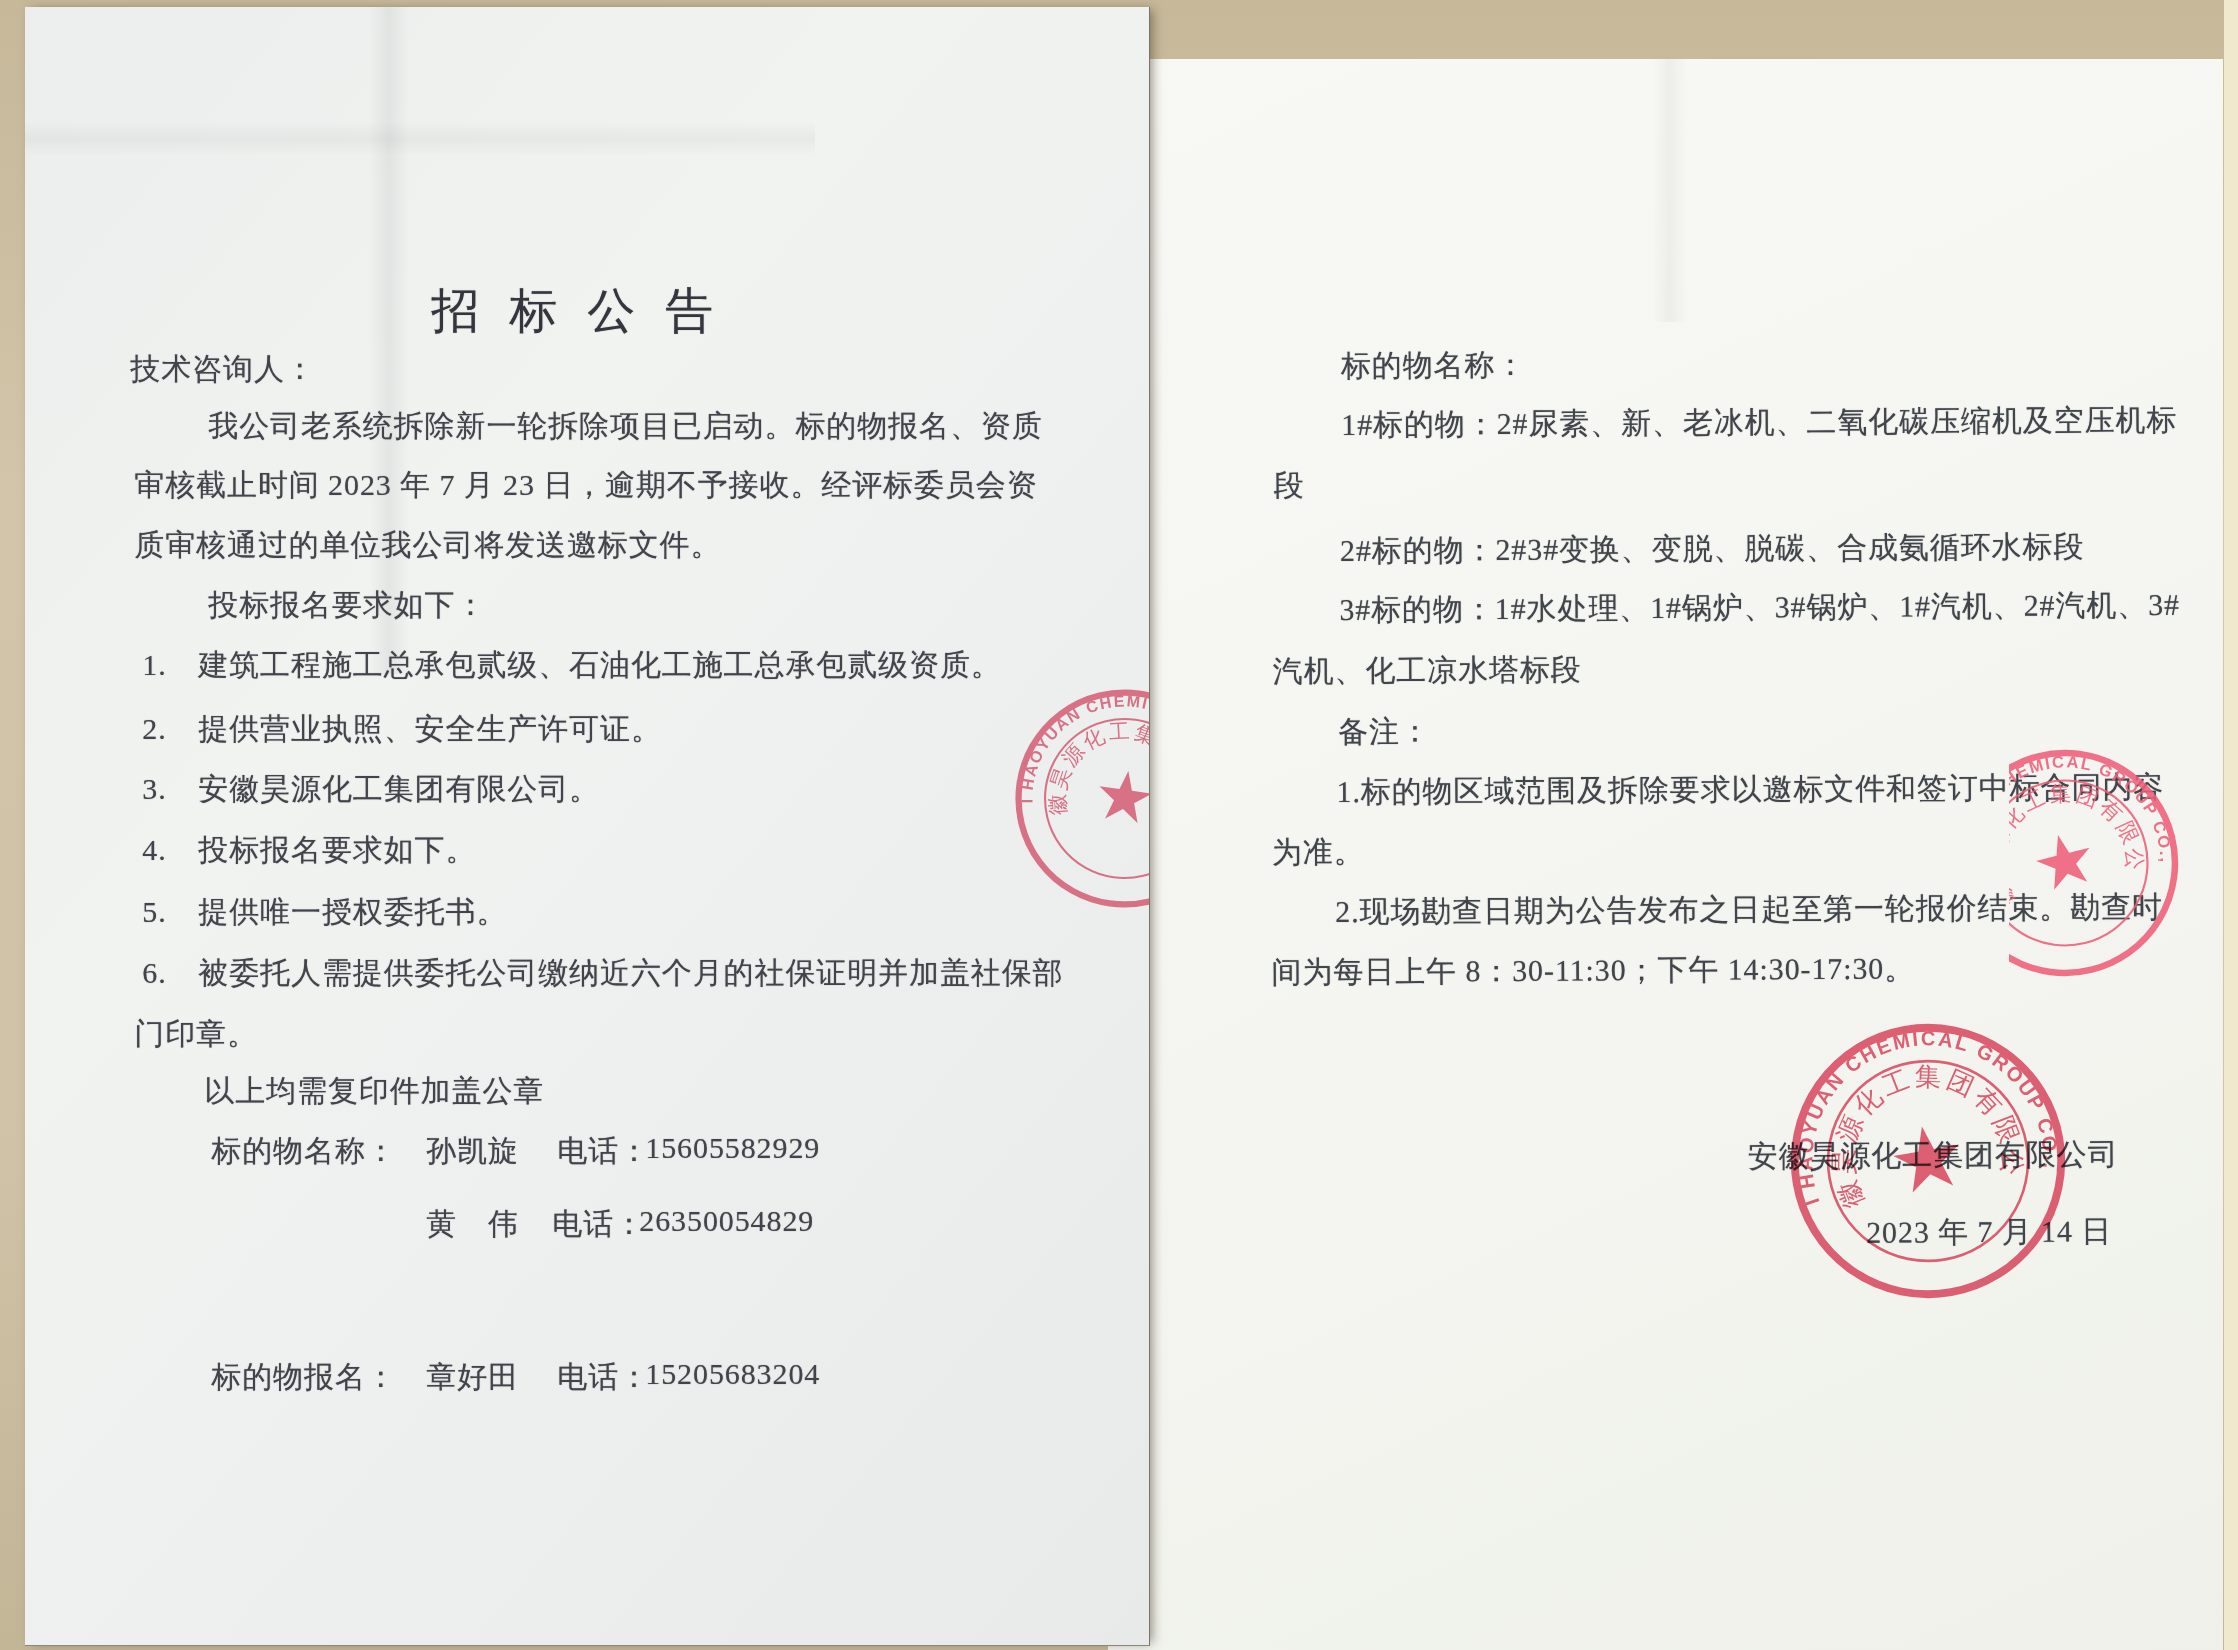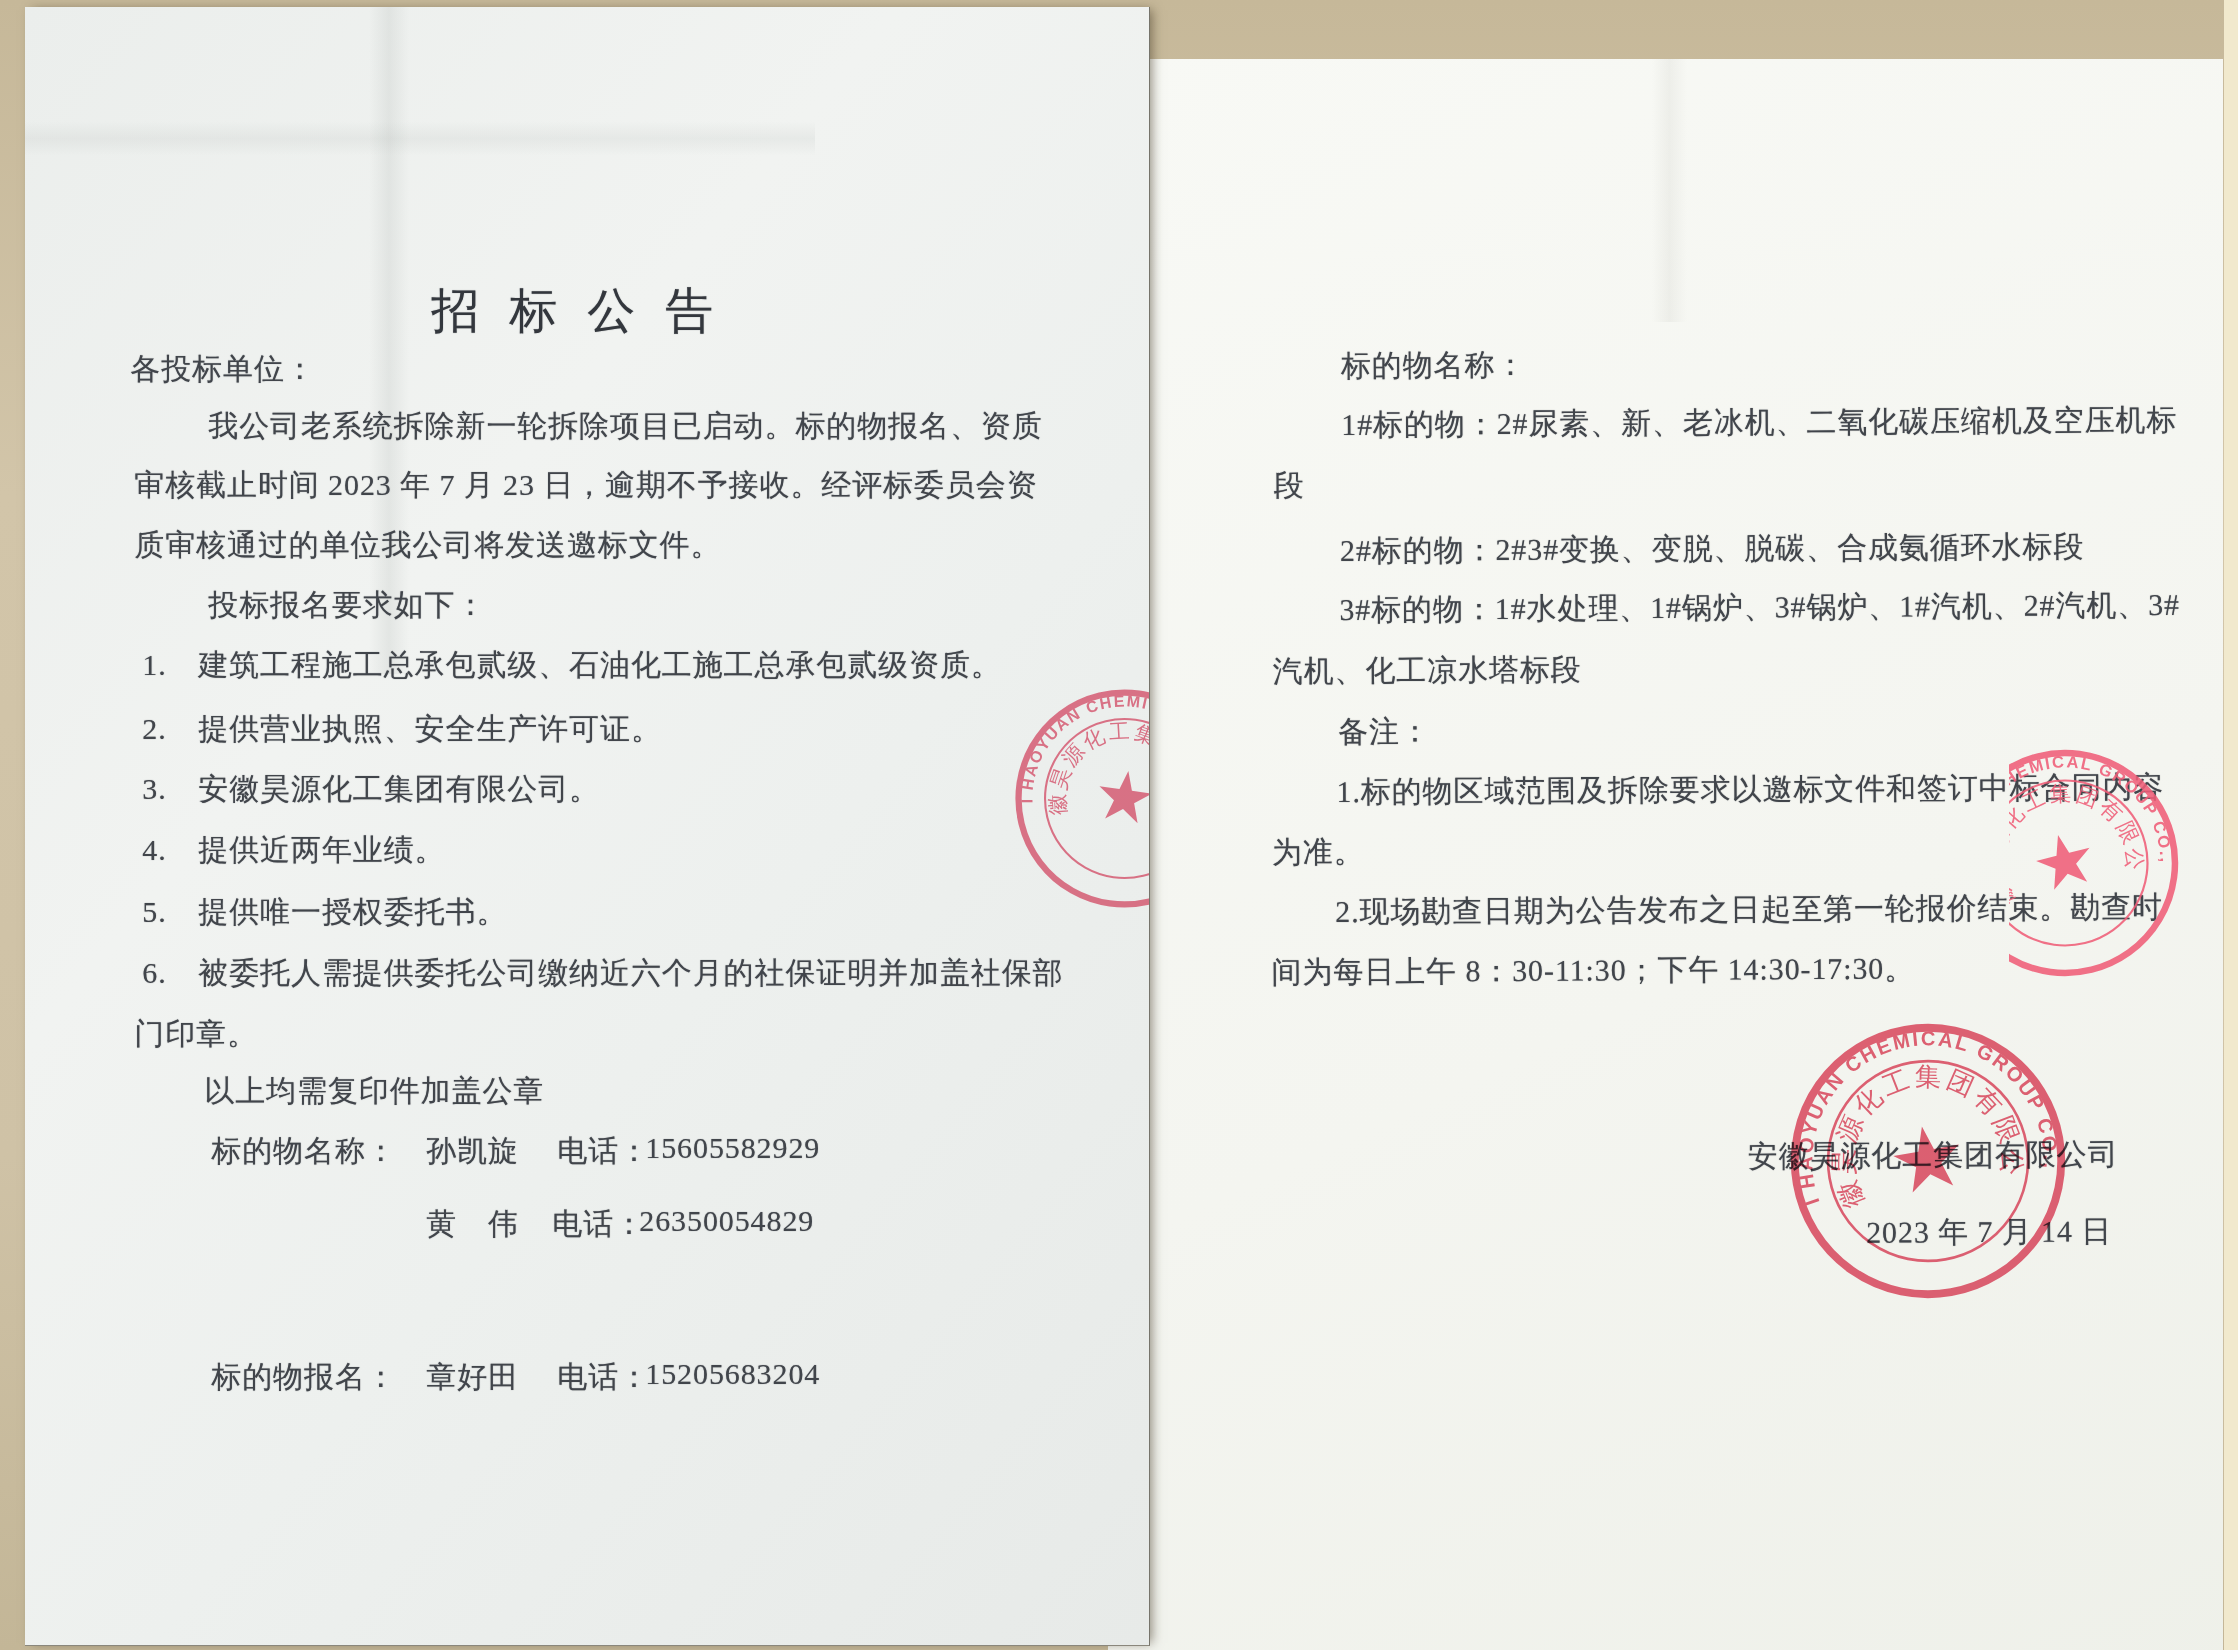--- a/index.html
+++ b/index.html
@@ -51,31 +51,31 @@
 </style>
 </head>
 <body>
 
 <div class="page" id="pageL">
   <div class="crease-v"></div>
   <div class="crease-h"></div>
 
   <div class="line title" style="top:272px">招标公告</div>
 
-  <div class="line" style="left:105px;top:342px"><span>各投标单位：</span></div>
+  <div class="line" style="left:105px;top:342px"><span>技术咨询人：</span></div>
 
   <div class="line" style="left:183px;top:399px">我公司老系统拆除新一轮拆除项目已启动。标的物报名、资质</div>
   <div class="line" style="left:109px;top:458px">审核截止时间 2023 年 7 月 23 日，逾期不予接收。经评标委员会资</div>
   <div class="line" style="left:109px;top:518px">质审核通过的单位我公司将发送邀标文件。</div>
   <div class="line" style="left:183px;top:578px">投标报名要求如下：</div>
 
   <div class="line item" style="left:117px;top:638px"><span class="num">1.</span><span>建筑工程施工总承包贰级、石油化工施工总承包贰级资质。</span></div>
   <div class="line item" style="left:117px;top:702px"><span class="num">2.</span><span>提供营业执照、安全生产许可证。</span></div>
   <div class="line item" style="left:117px;top:762px"><span class="num">3.</span><span>安徽昊源化工集团有限公司。</span></div>
-  <div class="line item" style="left:117px;top:823px"><span class="num">4.</span><span>提供近两年业绩。</span></div>
+  <div class="line item" style="left:117px;top:823px"><span class="num">4.</span><span>投标报名要求如下。</span></div>
   <div class="line item" style="left:117px;top:885px"><span class="num">5.</span><span>提供唯一授权委托书。</span></div>
   <div class="line item" style="left:117px;top:946px"><span class="num">6.</span><span>被委托人需提供委托公司缴纳近六个月的社保证明并加盖社保部</span></div>
   <div class="line" style="left:109px;top:1007px">门印章。</div>
 
   <div class="line" style="left:179px;top:1064px">以上均需复印件加盖公章</div>
 
   <div class="line" style="left:0;top:1124px;width:100%;height:40px">
     <span class="cspan" style="left:186px">标的物名称：</span>
     <span class="cspan" style="left:401px">孙凯旋</span>
     <span class="cspan" style="left:532px">电话：</span>

